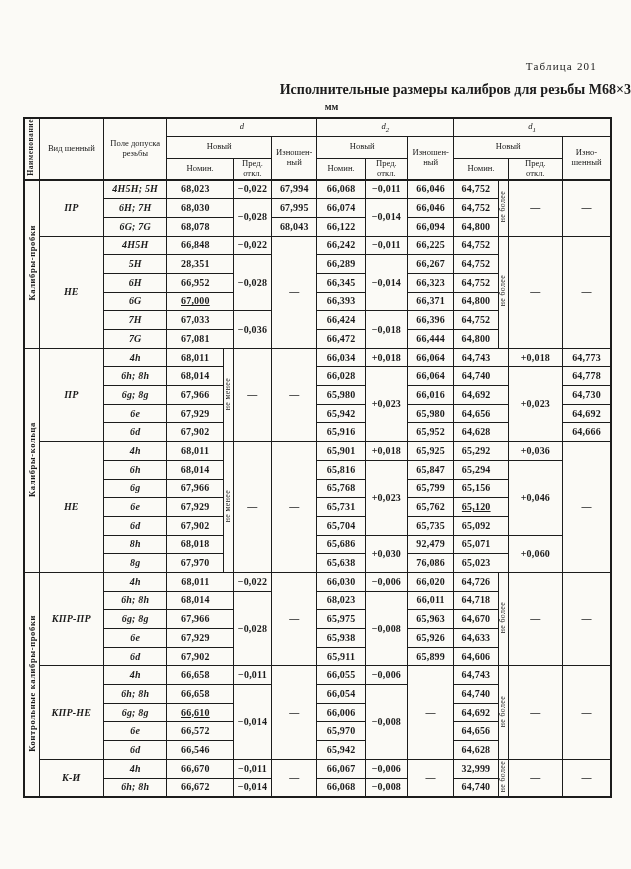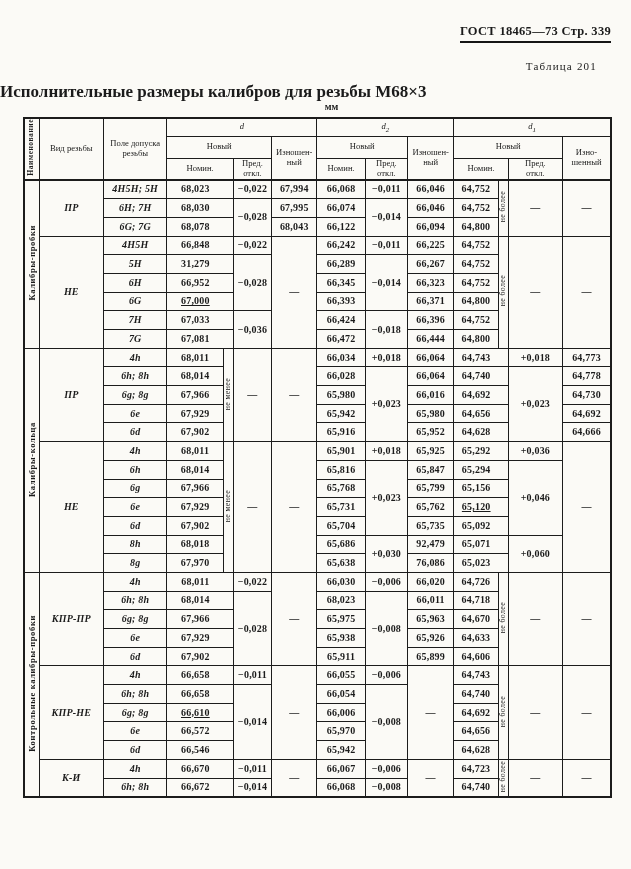--- a/index.html
+++ b/index.html
@@ -26,22 +26,22 @@
     position: absolute;
     top: 60px;
     right: 34px;
     font-size: 11px;
     letter-spacing: 1.2px;
   }
   .doc-title {
     position: absolute;
     top: 82px;
     left: 0; width: 100%;
-    text-align: left;
-    font-size: 17px;
+    text-align: right;
+    font-size: 14px;
     font-weight: bold;
   }
   .units {
     position: absolute;
     top: 101px;
     left: 16px; width: 100%;
     text-align: center;
     font-size: 10px;
     font-weight: bold;
   }
@@ -94,21 +94,20 @@
   td.d { font-size: 11px; font-weight: bold; }
   td.nt { border-left: 1px solid #1c1c1c; padding: 0; }
   td.nt .vtext { font-size: 7.8px; font-weight: normal; letter-spacing: .4px; }
   td.e { padding: 0; }
 </style>
 </head>
 <body>
 
 <div class="page">
 
-  <div class="gost-header">ГОСТ 18465—73 Стр. 339</div>
   <div class="table-label">Таблица 201</div>
   <div class="doc-title">Исполнительные размеры калибров для резьбы М68×3</div>
   <div class="units">мм</div>
 
   <table class="gauge-table">
     <colgroup>
       <col style="width:15px">
         <col style="width:64px">
         <col style="width:63px">
       <col style="width:56px">
@@ -119,21 +118,21 @@
         <col style="width:42px">
         <col style="width:46px">
       <col style="width:44px">
         <col style="width:10px">
         <col style="width:54px">
         <col style="width:48px">
     </colgroup>
     <thead>
       <tr class="hrow1">
         <th rowspan="3"><span class="vtext">Наименование</span></th>
-        <th rowspan="3">Вид резьбы</th>
+        <th rowspan="3">Вид шенный</th>
         <th rowspan="3">Поле допуска резьбы</th>
         <th colspan="4" class="gsym"><i>d</i><sub></sub></th>
         <th colspan="3" class="gsym"><i>d</i><sub>2</sub></th>
         <th colspan="4" class="gsym"><i>d</i><sub>1</sub></th>
       </tr>
       <tr>
         <th colspan="3">Новый</th>
         <th rowspan="2">Изношен-
 ный</th>
         <th colspan="2">Новый</th>
@@ -202,21 +201,21 @@
           <td class="n">66,242</td>
           <td class="n">−0,011</td>
           <td class="n">66,225</td>
           <td class="n">64,752</td>
           <td class="nt" rowspan="6"><span class="vtext">не более</span></td>
           <td class="d" rowspan="6">—</td>
           <td class="d" rowspan="6">—</td>
         </tr>
         <tr>
           <td class="t">5H</td>
-          <td class="n" style="border-right: 0px;">31,279</td>
+          <td class="n" style="border-right: 0px;">28,351</td>
           <td class="e" style="border-left: 0px;"></td>
           <td class="n" rowspan="3">−0,028</td>
           <td class="n">66,289</td>
           <td class="n" rowspan="3">−0,014</td>
           <td class="n">66,267</td>
           <td class="n">64,752</td>
         </tr>
         <tr>
           <td class="t">6H</td>
           <td class="n" style="border-right: 0px;">66,952</td>
@@ -470,21 +469,21 @@
         <tr>
           <td class="v" rowspan="2">К-И</td>
           <td class="t">4h</td>
           <td class="n" style="border-right: 0px;">66,670</td>
           <td class="e" style="border-left: 0px;"></td>
           <td class="n">−0,011</td>
           <td class="d" rowspan="2">—</td>
           <td class="n">66,067</td>
           <td class="n">−0,006</td>
           <td class="d" rowspan="2">—</td>
-          <td class="n">64,723</td>
+          <td class="n">32,999</td>
           <td class="nt" rowspan="2"><span class="vtext">не более</span></td>
           <td class="d" rowspan="2">—</td>
           <td class="d" rowspan="2">—</td>
         </tr>
         <tr>
           <td class="t">6h; 8h</td>
           <td class="n" style="border-right: 0px;">66,672</td>
           <td class="e" style="border-left: 0px;"></td>
           <td class="n">−0,014</td>
           <td class="n">66,068</td>

